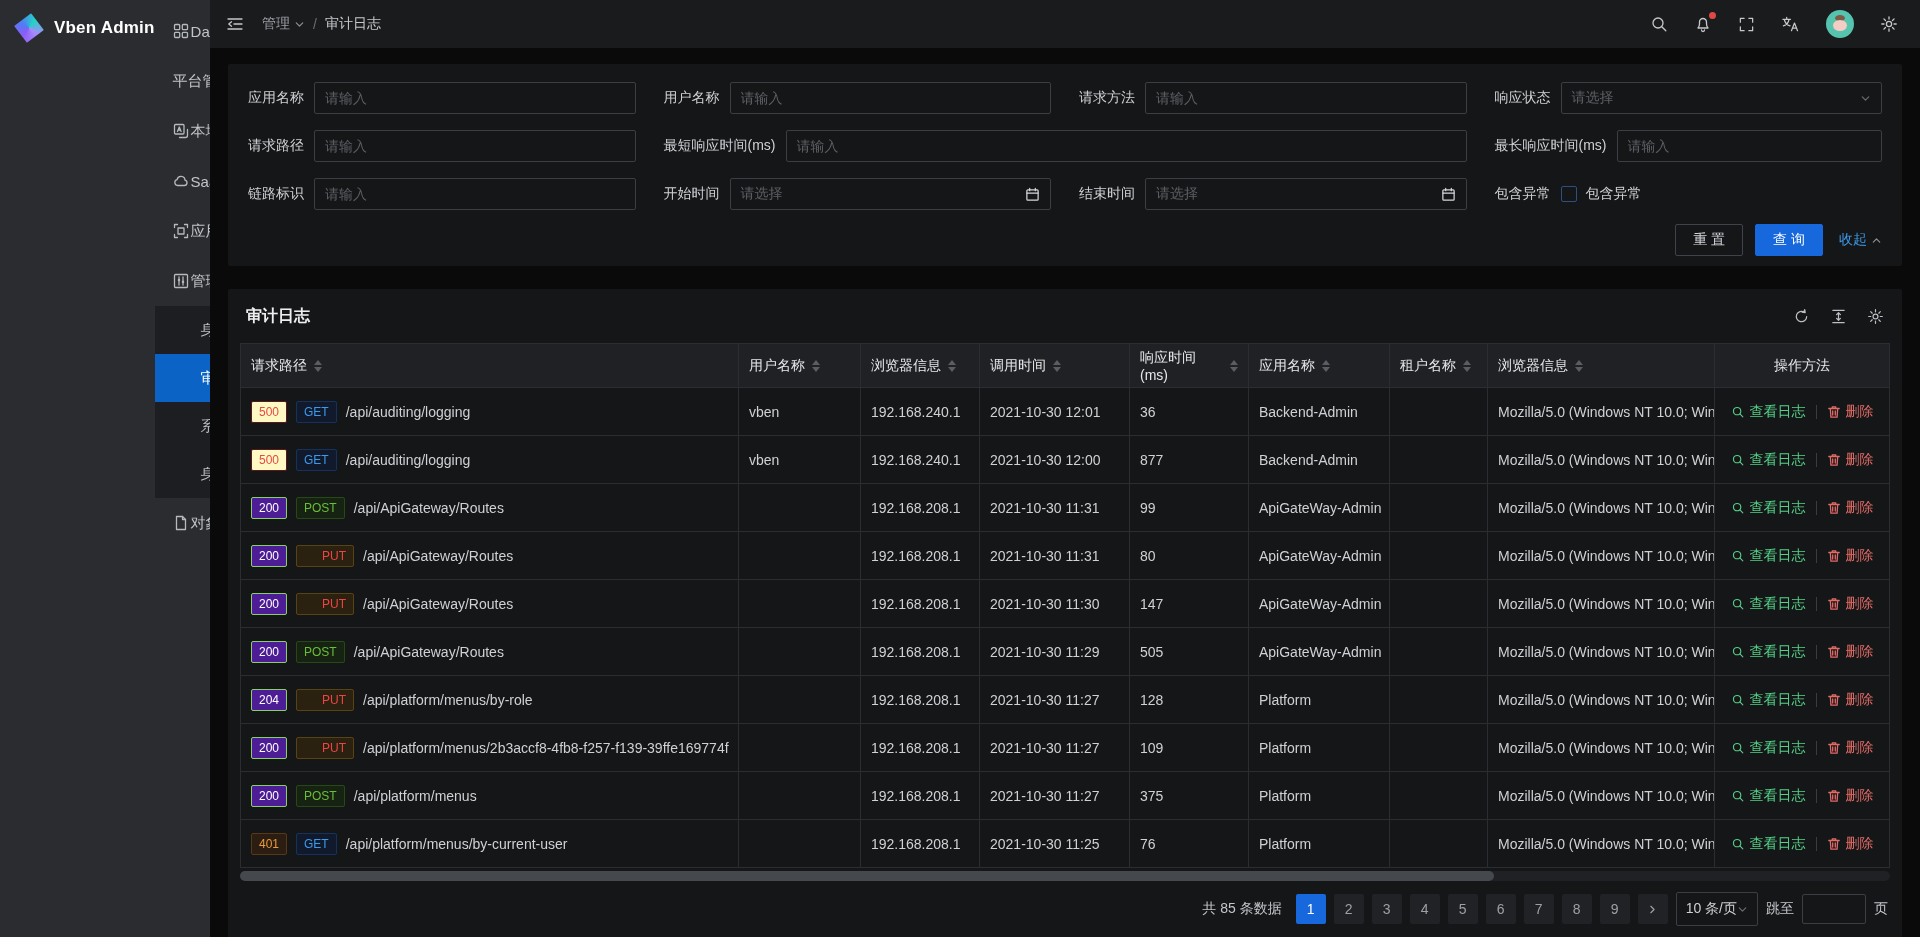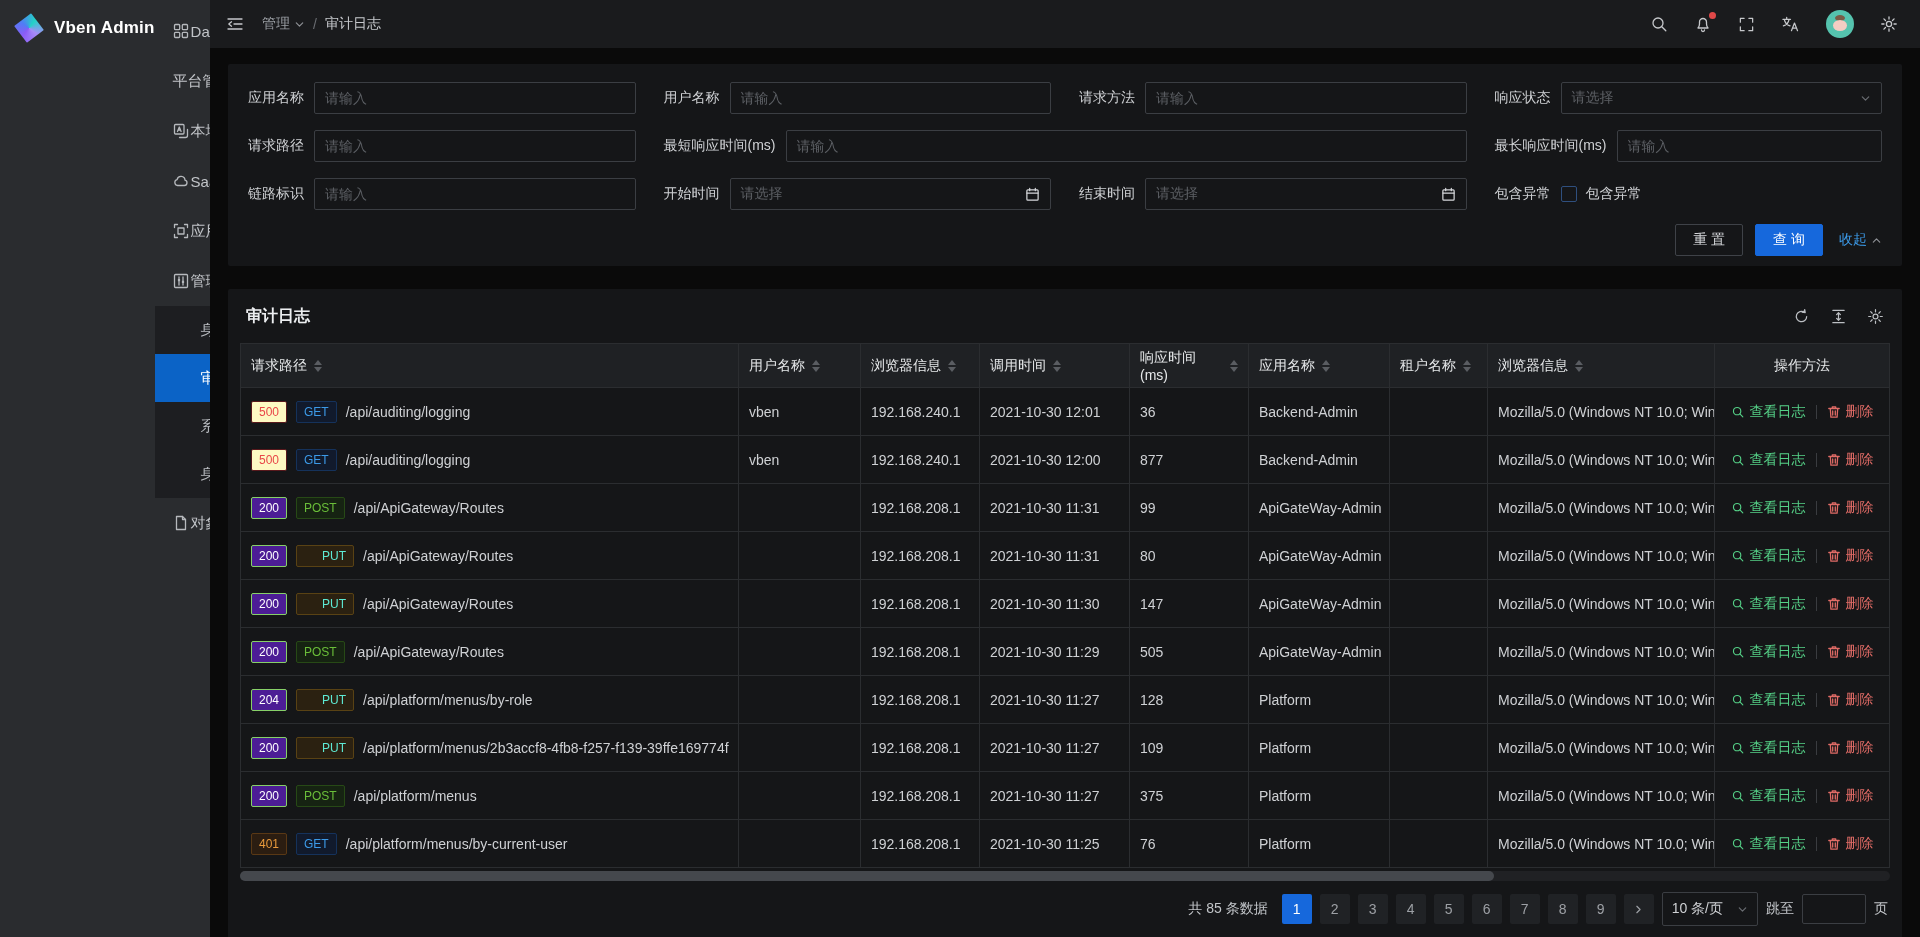--- a/index.html
+++ b/index.html
@@ -88,37 +88,37 @@
   th:nth-child(1){width:498px} th:nth-child(2){width:122px} th:nth-child(3){width:119px}
   th:nth-child(4){width:150px} th:nth-child(5){width:119px} th:nth-child(6){width:141px}
   th:nth-child(7){width:98px}  th:nth-child(8){width:227px}
   .path-cell { display:flex; align-items:center; gap:9px; }
   .badge { font-size:12px; line-height:20px; padding:0 7px; border-radius:2px; border:1px solid transparent; flex:0 0 auto; }
   .badge.s-red    { color:#e84749; background:#fef9c3; border-color:#58181c; }
   .badge.s-green  { color:#fff;    background:#4c1d95; border-color:#87d068; }
   .badge.s-orange { color:#e89a3c; background:#2b1d11; border-color:#593815; }
   .badge.m-get  { color:#3c9ae8; background:#111a2c; border-color:#15325b; }
   .badge.m-post { color:#6abe39; background:#162312; border-color:#274916; }
-  .badge.m-put  { color:#5eead4; background:#2b2111; border-color:#594214;padding-left:25px; }
+  .badge.m-put  { color:#ef4444; background:#2b2111; border-color:#594214;padding-left:25px; }
   .actions { display:flex; align-items:center; justify-content:center; gap:10px; }
   .act { display:inline-flex; align-items:center; gap:5px; cursor:pointer; }
   .act.view { color:#55d187; }
   .act.del  { color:#e06b66; }
   .vdiv { width:1px; height:14px; background:#3a3c40; }
 
   .hscrollbar { height:10px; background:#202124; border-radius:5px; margin-top:3px; position:relative; cursor:pointer; }
   .hscrollbar .thumb { position:absolute; left:0; top:0; height:100%; width:76%; background:#45484d; border-radius:5px; }
 
   .pagination { display:flex; align-items:center; justify-content:flex-end; gap:8px; margin-top:11px; padding-right:2px; color:#c3c6ca; }
   .pg-total { margin-right:6px; }
   .pg-item { min-width:30px; height:30px; border-radius:2px; background:#202225; color:#9da0a5;
     display:inline-flex; align-items:center; justify-content:center; cursor:pointer; padding:0 4px; }
   .pg-item.active { background:#1668dc; color:#fff; }
   .pg-size { height:30px; border:1px solid #3b3e43; border-radius:2px; display:inline-flex; align-items:center;
-    gap:14px; padding:16px 9px; cursor:pointer; color:#cfd1d4; }
+    padding:16px 9px; cursor:pointer; color:#cfd1d4; }
   .pg-jump-input { width:64px; height:30px; border:1px solid #3b3e43; background:transparent; border-radius:2px;
     color:#d6d8db; padding:0 8px; outline:none; font-family:inherit; }
   .icon svg { display:block; }
 </style>
 </head>
 <body>
 
 <div class="app">
 
   <aside class="sidebar">

